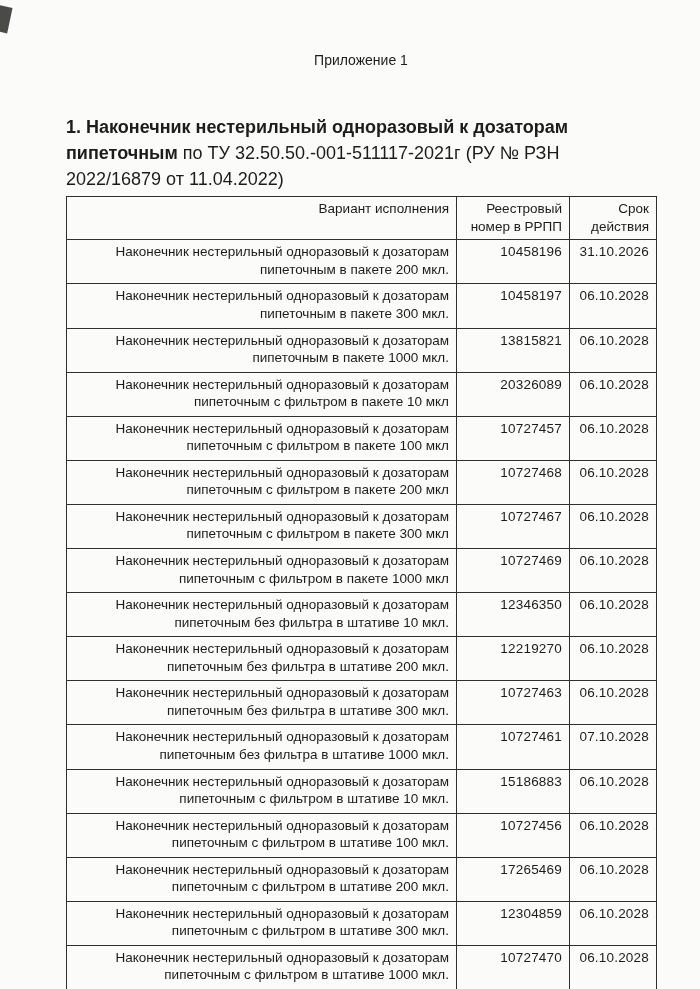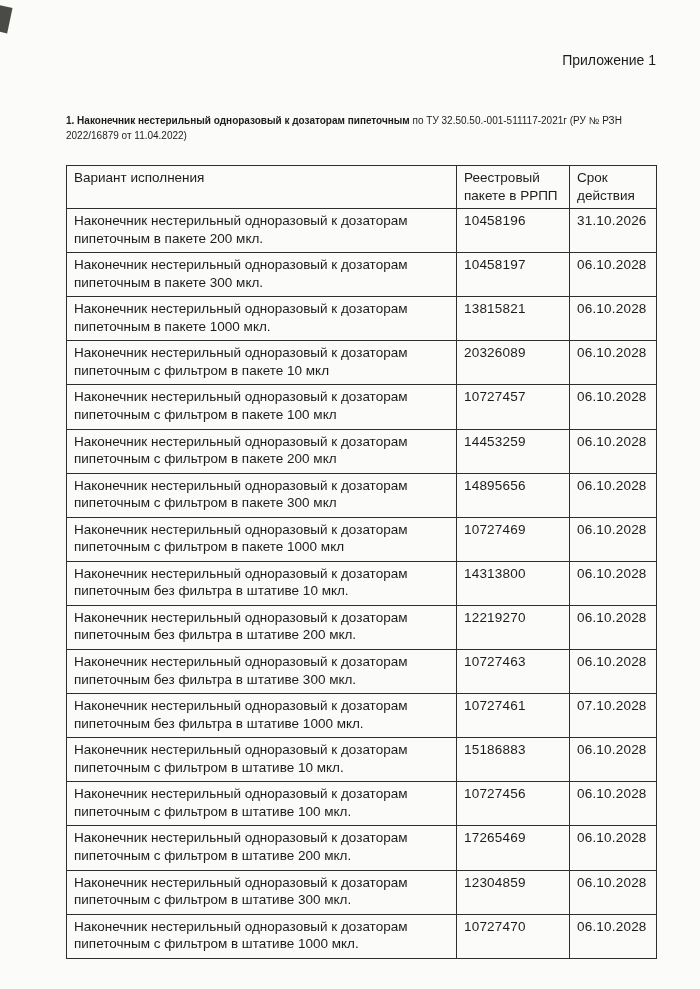--- a/index.html
+++ b/index.html
@@ -24,47 +24,47 @@
     height: 26px;
     background: #2a2a28;
     transform: rotate(12deg);
     opacity: .85;
   }
   .page-inner {
     padding: 52px 44px 0 66px;
     box-sizing: border-box;
   }
   .corner-label {
-    text-align: right;
+    text-align: center;
     font-size: 14px;
     margin: 0 0 46px 0;
   }
   .heading {
-    font-size: 10px;
+    font-size: 18px;
     line-height: 1.45;
-    margin: 0 0 22px 0;
+    margin: 0 0 4px 0;
     max-width: 592px;
   }
   .heading b { font-weight: bold; }
   table.doc-table {
     width: 590px;
     border-collapse: collapse;
     table-layout: fixed;
     font-size: 13.5px;
     line-height: 1.3;
   }
   table.doc-table col.c1 { width: 390px; }
   table.doc-table col.c2 { width: 113px; }
   table.doc-table col.c3 { width: 87px; }
   table.doc-table th,
   table.doc-table td {
     border: 1px solid #2f2f2d;
     padding: 3px 7px 5px 7px;
     vertical-align: top;
-    text-align: left;
+    text-align: right;
     font-weight: normal;
     word-wrap: break-word;
   }
   table.doc-table th {
     padding-bottom: 4px;
   }
   table.doc-table td[data-name="cell-number"],
   table.doc-table td[data-name="cell-expiry"] {
     letter-spacing: .2px;
   }
@@ -82,21 +82,21 @@
 
   <table class="doc-table" data-name="products-table">
     <colgroup>
       <col class="c1">
         <col class="c2">
         <col class="c3">
     </colgroup>
     <thead>
       <tr data-name="table-header-row">
         <th data-name="col-header-variant">Вариант исполнения</th>
-        <th data-name="col-header-registry-number">Реестровый пакете в РРПП</th>
+        <th data-name="col-header-registry-number">Реестровый номер в РРПП</th>
         <th data-name="col-header-expiry">Срок действия</th>
       </tr>
     </thead>
     <tbody data-name="table-body">
         <tr data-name="table-row">
           <td data-name="cell-variant">Наконечник нестерильный одноразовый к дозаторам пипеточным в пакете 200 мкл.</td>
           <td data-name="cell-number">10458196</td>
           <td data-name="cell-expiry">31.10.2026</td>
         </tr>
         <tr data-name="table-row">
@@ -114,36 +114,36 @@
           <td data-name="cell-number">20326089</td>
           <td data-name="cell-expiry">06.10.2028</td>
         </tr>
         <tr data-name="table-row">
           <td data-name="cell-variant">Наконечник нестерильный одноразовый к дозаторам пипеточным с фильтром в пакете 100 мкл</td>
           <td data-name="cell-number">10727457</td>
           <td data-name="cell-expiry">06.10.2028</td>
         </tr>
         <tr data-name="table-row">
           <td data-name="cell-variant">Наконечник нестерильный одноразовый к дозаторам пипеточным с фильтром в пакете 200 мкл</td>
-          <td data-name="cell-number">14453259</td>
+          <td data-name="cell-number">10727468</td>
           <td data-name="cell-expiry">06.10.2028</td>
         </tr>
         <tr data-name="table-row">
           <td data-name="cell-variant">Наконечник нестерильный одноразовый к дозаторам пипеточным с фильтром в пакете 300 мкл</td>
-          <td data-name="cell-number">14895656</td>
+          <td data-name="cell-number">10727467</td>
           <td data-name="cell-expiry">06.10.2028</td>
         </tr>
         <tr data-name="table-row">
           <td data-name="cell-variant">Наконечник нестерильный одноразовый к дозаторам пипеточным с фильтром в пакете 1000 мкл</td>
           <td data-name="cell-number">10727469</td>
           <td data-name="cell-expiry">06.10.2028</td>
         </tr>
         <tr data-name="table-row">
           <td data-name="cell-variant">Наконечник нестерильный одноразовый к дозаторам пипеточным без фильтра в штативе 10 мкл.</td>
-          <td data-name="cell-number">14313800</td>
+          <td data-name="cell-number">12346350</td>
           <td data-name="cell-expiry">06.10.2028</td>
         </tr>
         <tr data-name="table-row">
           <td data-name="cell-variant">Наконечник нестерильный одноразовый к дозаторам пипеточным без фильтра в штативе 200 мкл.</td>
           <td data-name="cell-number">12219270</td>
           <td data-name="cell-expiry">06.10.2028</td>
         </tr>
         <tr data-name="table-row">
           <td data-name="cell-variant">Наконечник нестерильный одноразовый к дозаторам пипеточным без фильтра в штативе 300 мкл.</td>
           <td data-name="cell-number">10727463</td>

